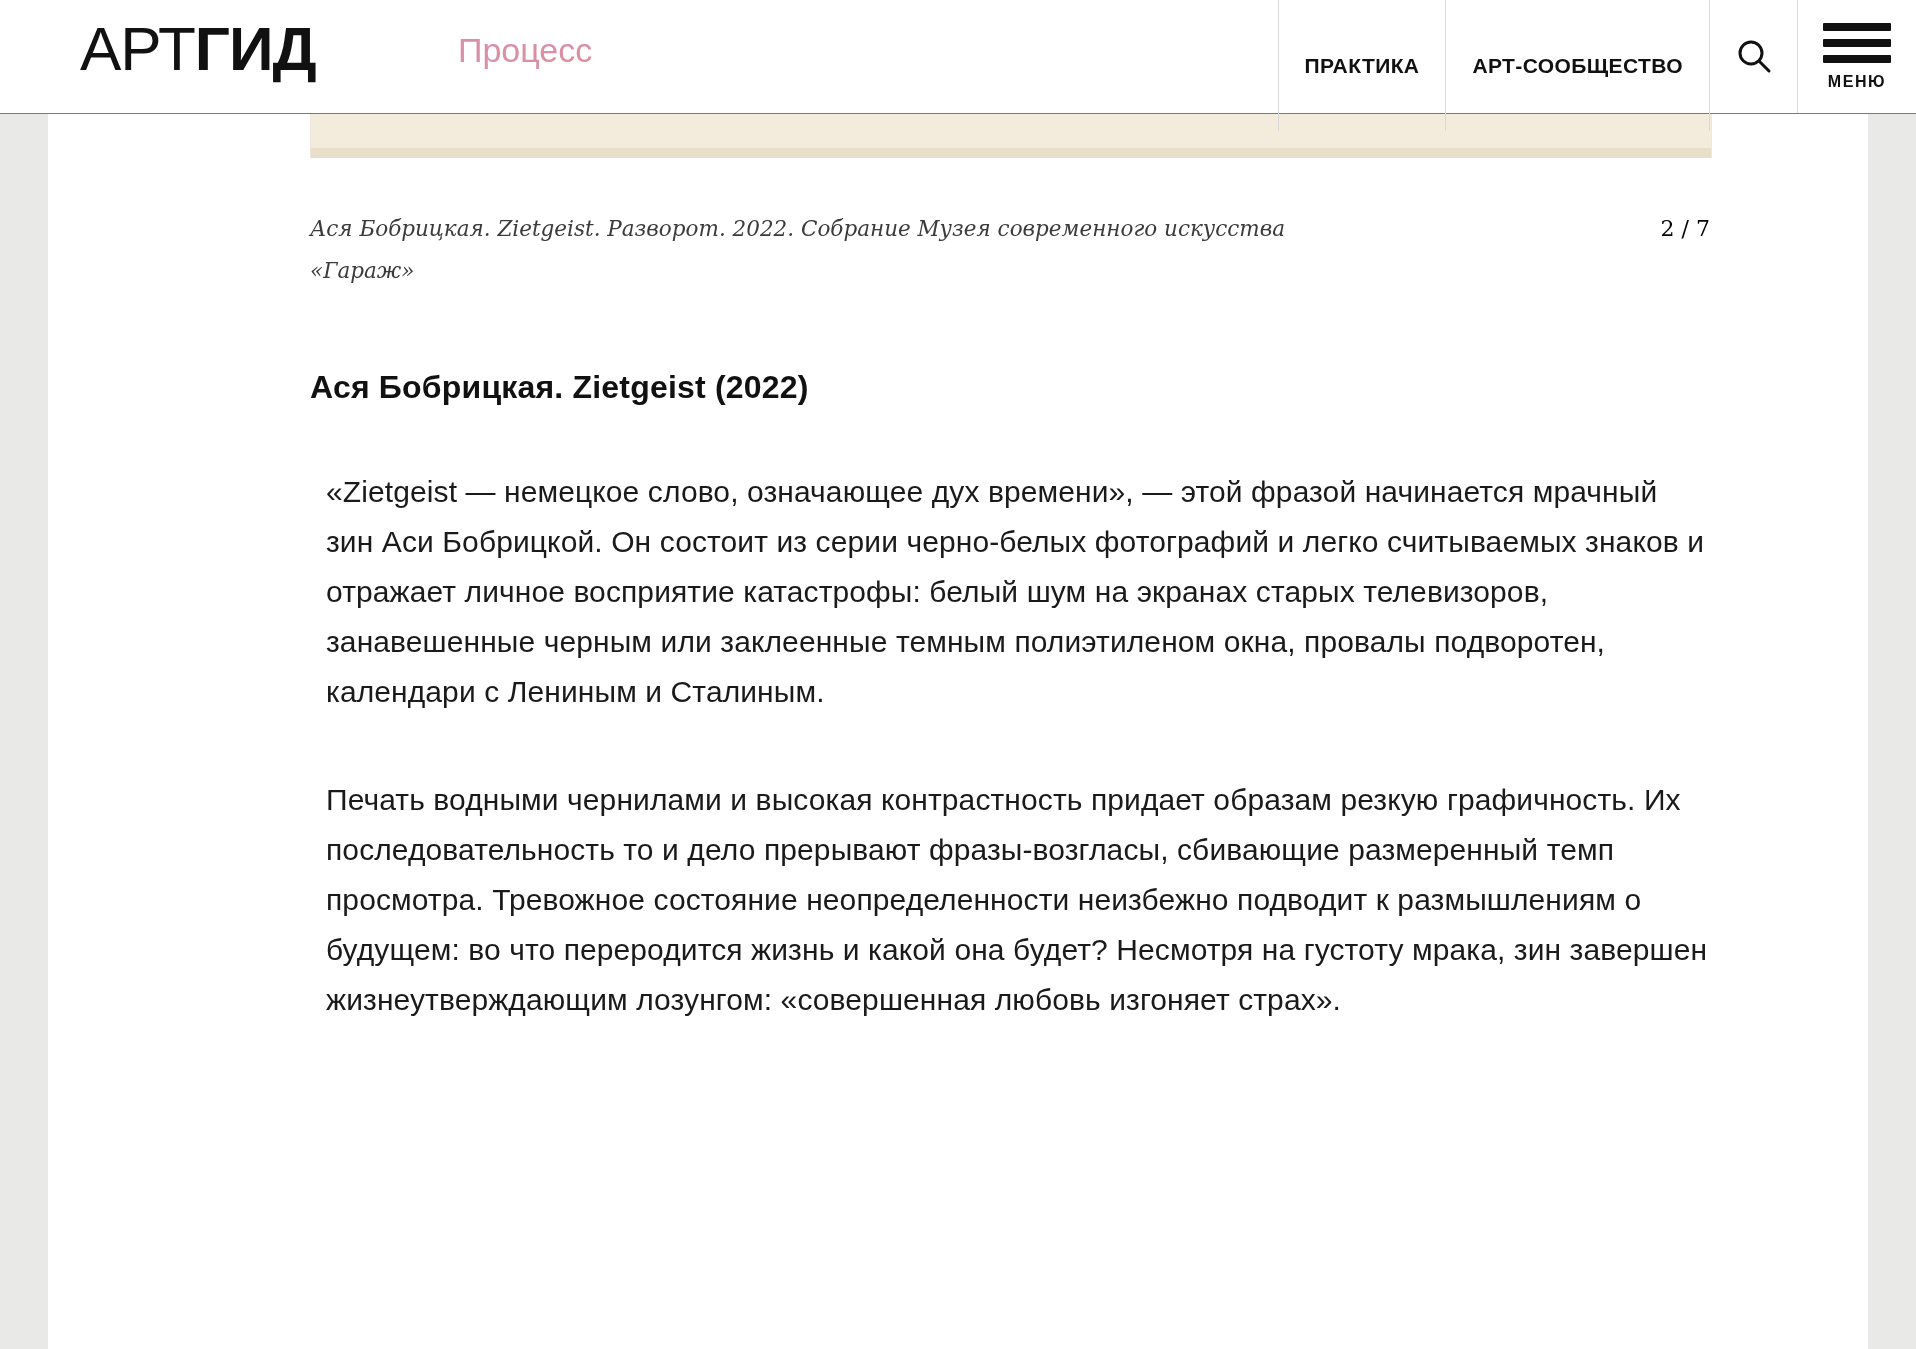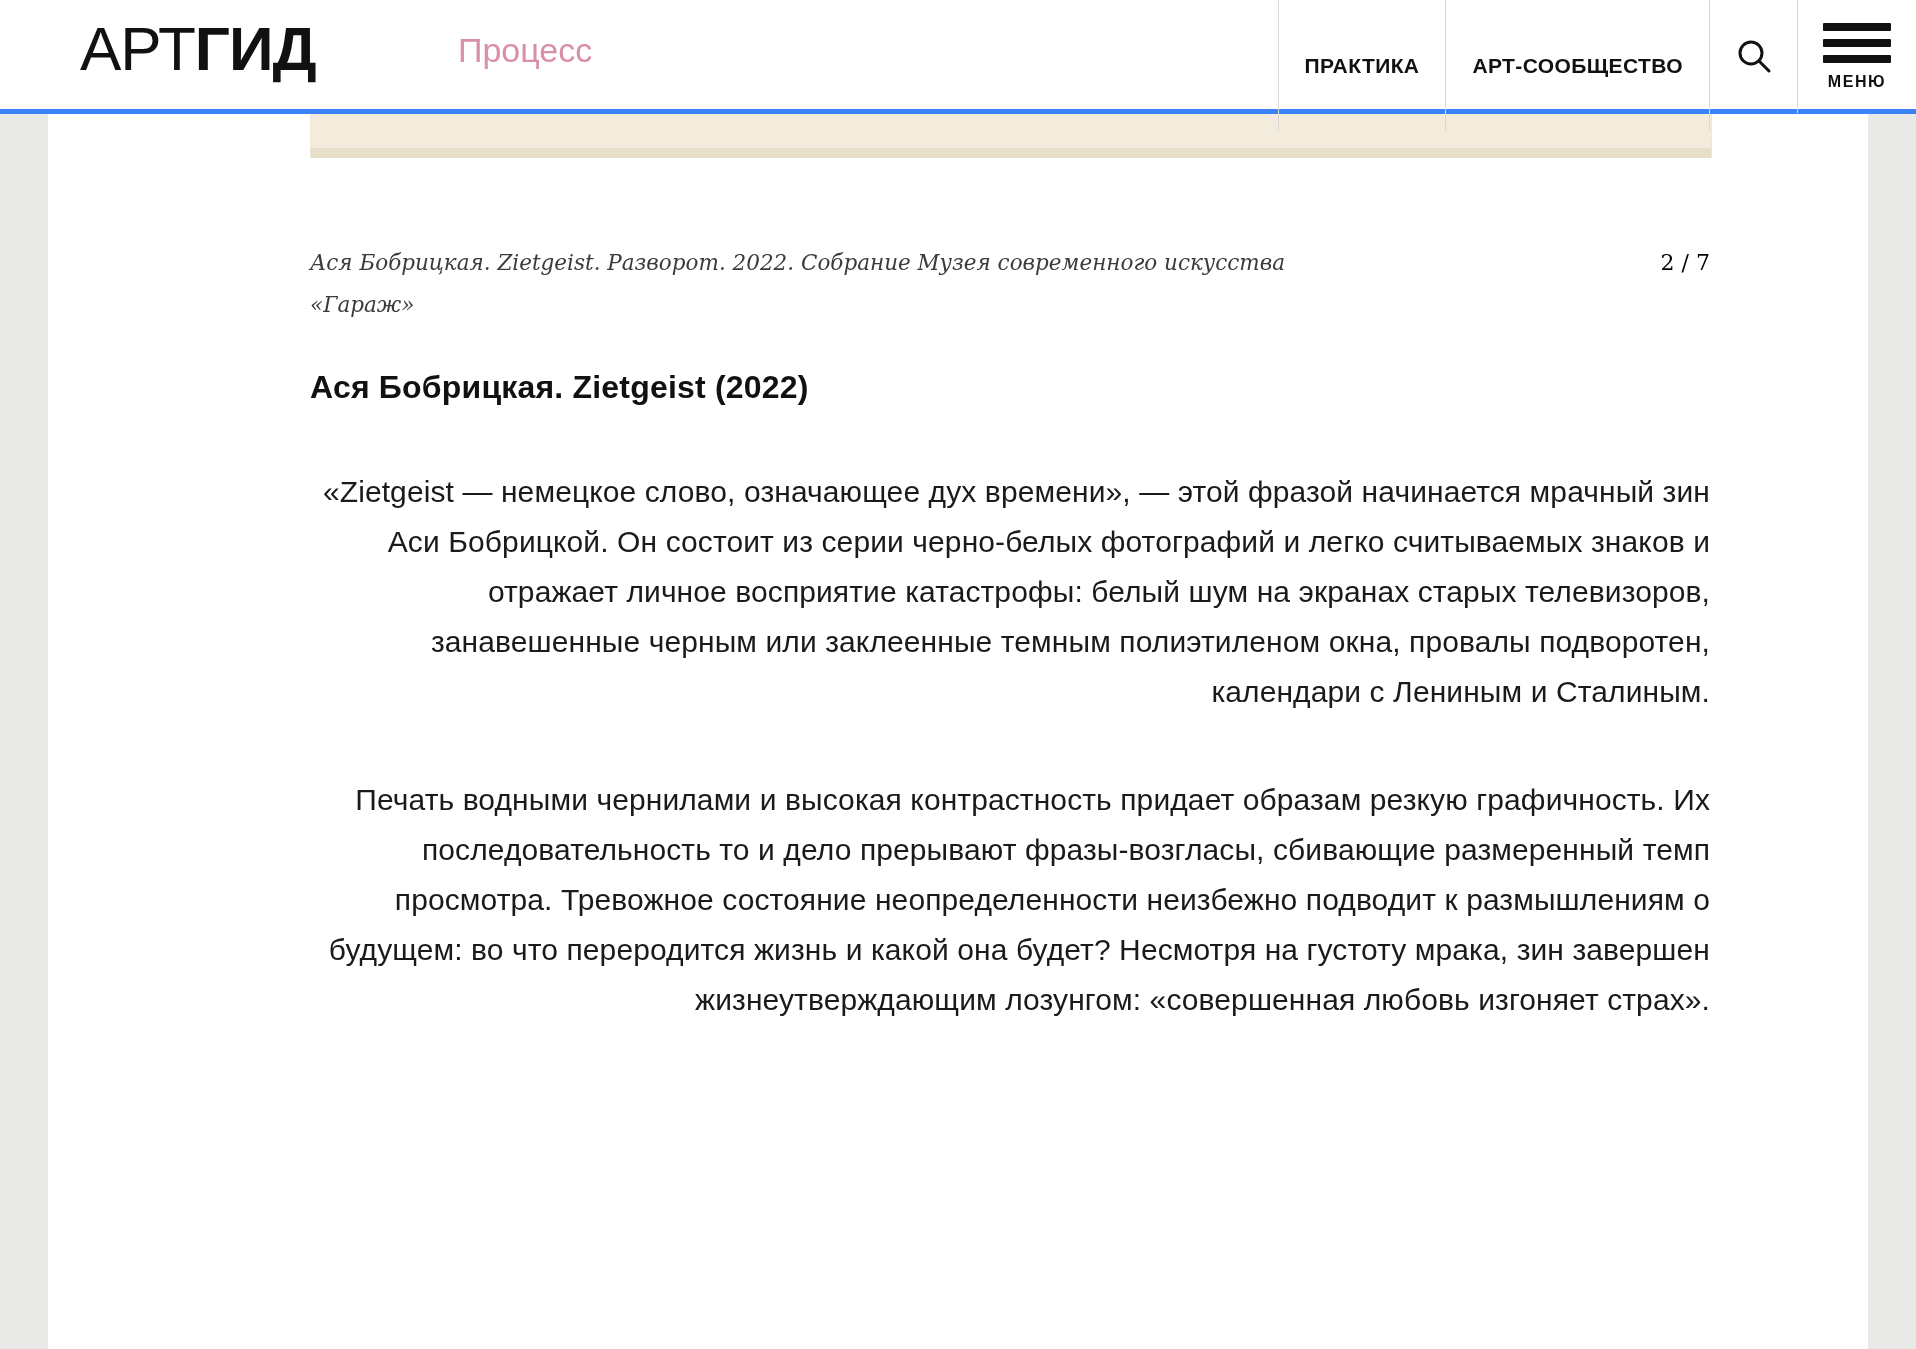--- a/index.html
+++ b/index.html
@@ -32,21 +32,21 @@
   }
 
   
   #header {
     position: absolute;
     left: 0;
     top: 0;
     width: 1916px;
     height: 114px;
     background: #ffffff;
-    border-bottom: 5px solid #3b82f6;
+    border-bottom: 1px solid #3b82f6;
     box-sizing: border-box;
     z-index: 30;
   }
   #logo {
     position: absolute;
     left: 80px;
     top: 10px;
     font-size: 62px;
     line-height: 78px;
     letter-spacing: -1px;
@@ -152,21 +152,20 @@
     height: 10px;
     background: #e7dfca;
   }
 
   
   #caption-row {
     position: absolute;
     left: 262px;
     top: 208px;
     width: 1400px;
-    margin-top: 34px;
   }
   #caption {
     width: 1060px;
     font-family: "DejaVu Serif", "Liberation Serif", serif;
     font-style: italic;
     font-size: 21.5px;
     line-height: 42px;
     color: #3b3b3b;
   }
   #counter {
@@ -189,27 +188,26 @@
   }
   #article h2 {
     margin: 15px 0 60px 0;
     font-size: 32px;
     line-height: 40px;
     font-weight: 700;
     color: #111111;
     letter-spacing: 0.2px;
   }
   #article p {
-    margin: 0 0 58px 0;
+    margin: 0 0 58px 16px;
     font-size: 30px;
     line-height: 50px;
     color: #1a1a1a;
     font-weight: 400;
     letter-spacing: 0.1px;
-    text-align: right;
   }
   #article p:last-child { margin-bottom: 0; }
 </style>
 </head>
 <body>
 
 <div id="page">
 
   <div id="content-sheet">
 

